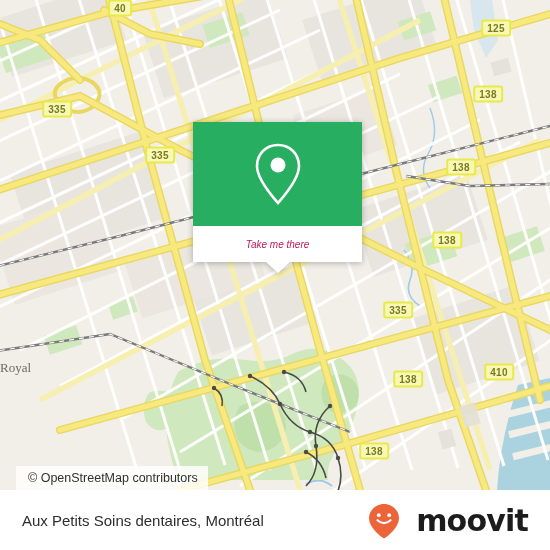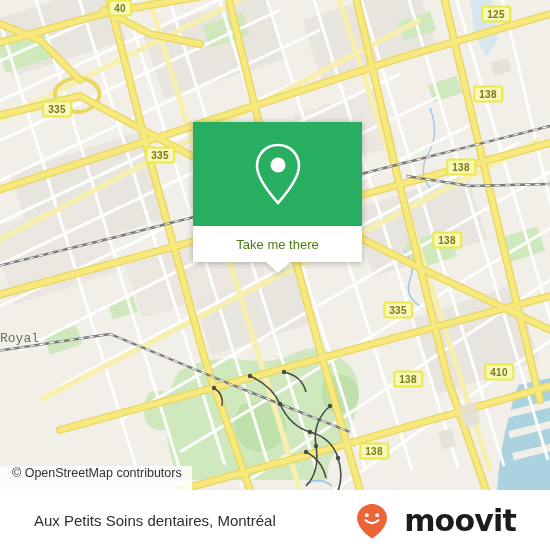--- a/index.html
+++ b/index.html
@@ -44,23 +44,24 @@
     align-items: center;
     justify-content: center;
     transform: translate(-50%, -50%);
   }
 
   
   .place-label {
     position: absolute;
     font-size: 13px;
     color: #6b6b63;
-    font-family: Liberation Mono, monospace;
+    font-family: Liberation Serif, serif;
     white-space: nowrap;
     transform: translate(0, -50%);
+    margin-top: 30px;
   }
 
   
   #callout {
     position: absolute;
     left: 193px; top: 122px;
     width: 169px;
     filter: drop-shadow(0 1px 3px rgba(0,0,0,0.28));
   }
   #callout-top {
@@ -72,59 +73,61 @@
   }
   #callout-bottom {
     background: #ffffff;
     height: 36px;
     display: flex;
     align-items: center;
     justify-content: center;
     position: relative;
   }
   #callout-label {
-    font-size: 13px;
-    color: #4d7c0f;
+    font-size: 10px;
+    color: #be185d;
     font-family: "Liberation Sans", sans-serif;
+    font-style: italic;
   }
   #callout-tip {
     position: absolute;
     left: 50%;
     bottom: -11px;
     transform: translateX(-50%);
     width: 0; height: 0;
     border-left: 12px solid transparent;
     border-right: 12px solid transparent;
     border-top: 11px solid #ffffff;
   }
 
   
   #attribution {
     position: absolute;
-    left: 0; top: 466px;
+    left: 16px; top: 466px;
     height: 24px;
     background: rgba(255,255,255,0.82);
     display: flex;
+    align-items: center;
     padding: 0 10px 0 12px;
     font-size: 12.5px;
     color: #30302e;
     font-family: "Liberation Sans", sans-serif;
     white-space: nowrap;
   }
 
   
   #footer {
     position: absolute;
     left: 0; top: 490px;
     width: 550px; height: 60px;
     background: #ffffff;
     display: flex;
     align-items: center;
     justify-content: space-between;
-    padding: 0 34px;
+    padding: 0 22px;
     border-top: 1px solid #ffffff;
   }
   #footer-title {
     font-size: 15px;
     color: #2e2e2e;
     font-family: "Liberation Sans", sans-serif;
     white-space: nowrap;
   }
   #brand {
     display: flex;
@@ -314,21 +317,21 @@
         <g fill="#e4e0d8" opacity="0.9">
           <rect x="462" y="404" width="16" height="22" transform="rotate(-16 470 415)"></rect>
           <rect x="440" y="430" width="14" height="18" transform="rotate(-16 447 439)"></rect>
           <rect x="492" y="60" width="18" height="14" transform="rotate(-16 501 67)"></rect>
         </g>
 
       </g>
     </svg>
 
     <div class="shield" style="left:120px;top:8px">40</div>
-    <div class="shield" style="left:496px;top:14px">125</div>
+    <div class="shield" style="left:496px;top:28px">125</div>
     <div class="shield" style="left:57px;top:109px">335</div>
     <div class="shield" style="left:488px;top:94px">138</div>
     <div class="shield" style="left:160px;top:155px">335</div>
     <div class="shield" style="left:461px;top:167px">138</div>
     <div class="shield" style="left:447px;top:240px">138</div>
     <div class="shield" style="left:398px;top:310px">335</div>
     <div class="shield" style="left:408px;top:379px">138</div>
     <div class="shield" style="left:499px;top:372px">410</div>
     <div class="shield" style="left:374px;top:451px">138</div>
 

